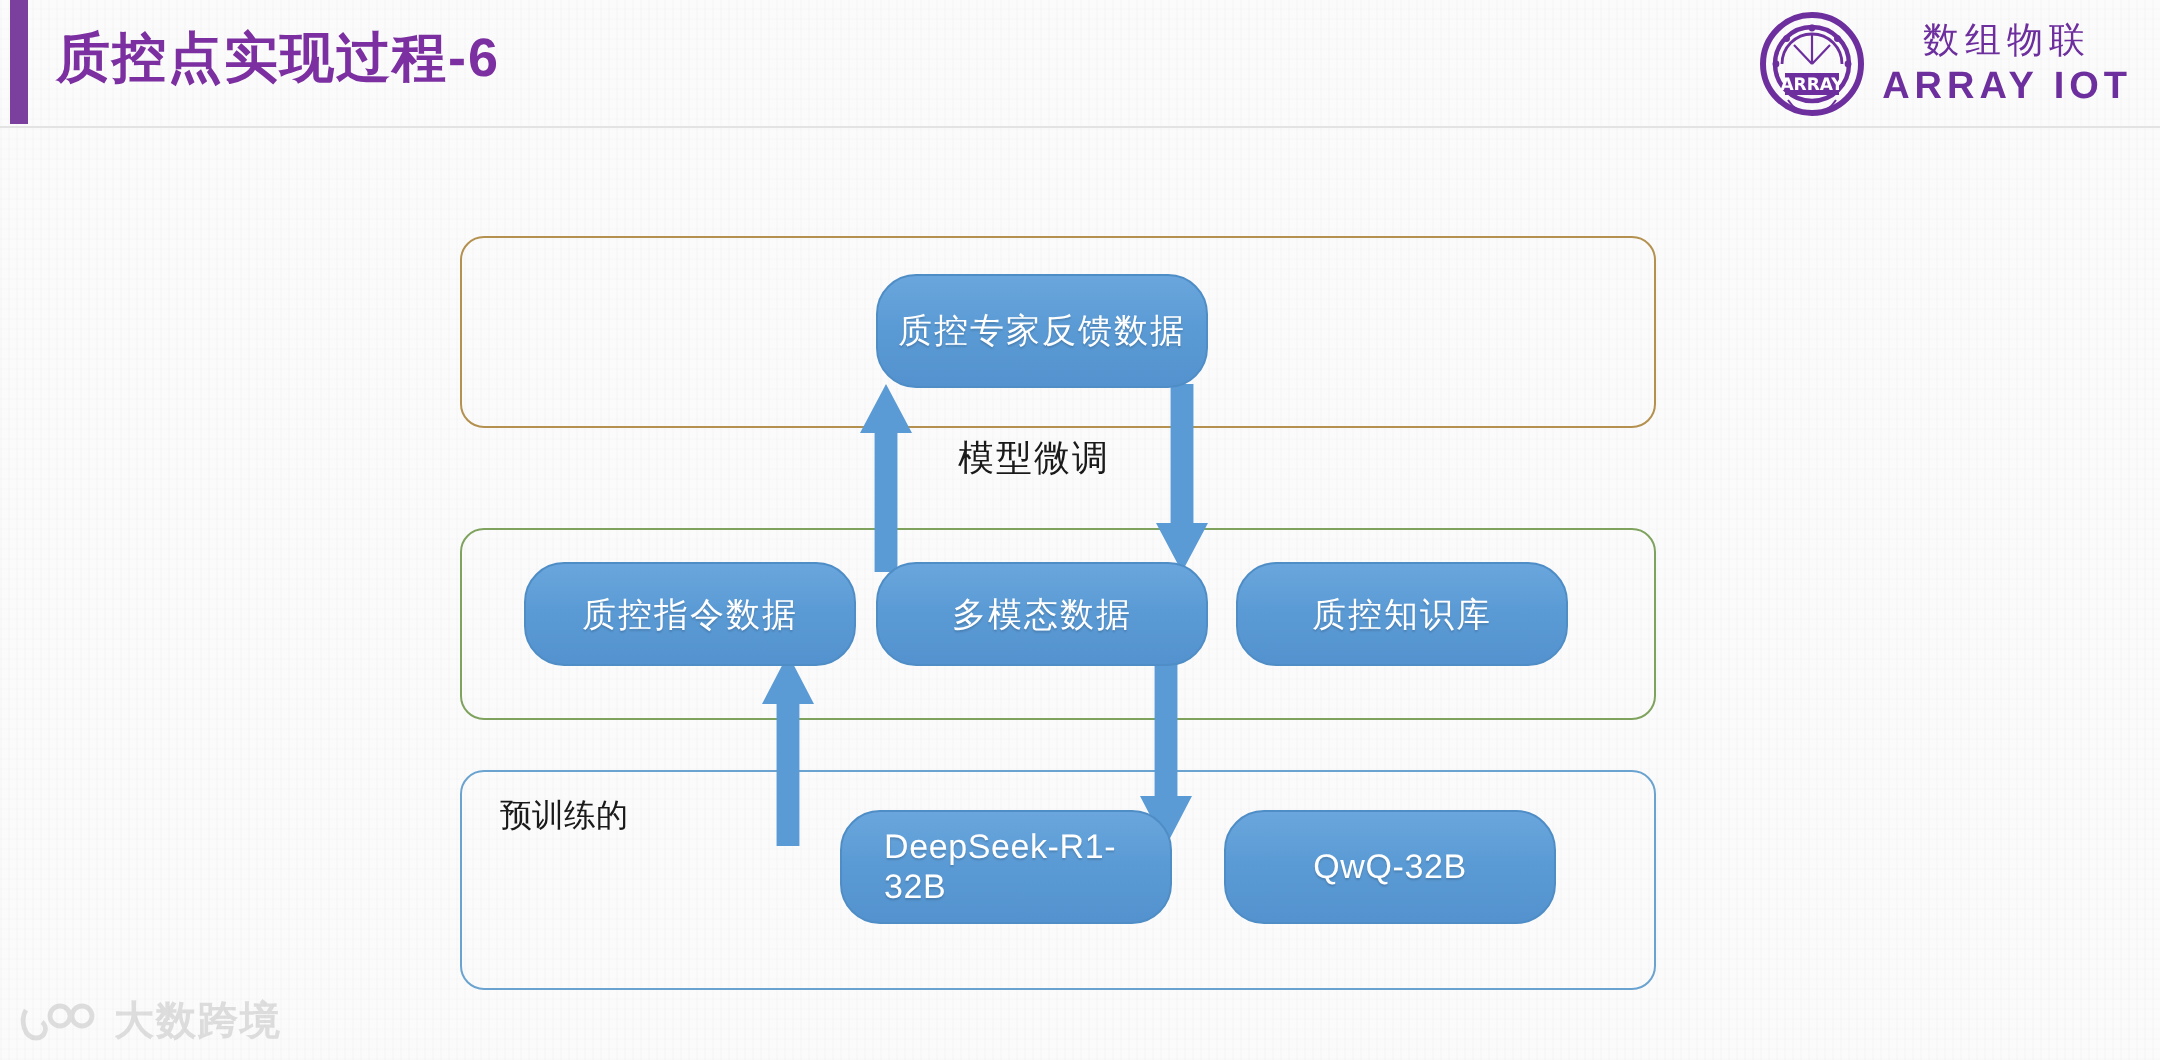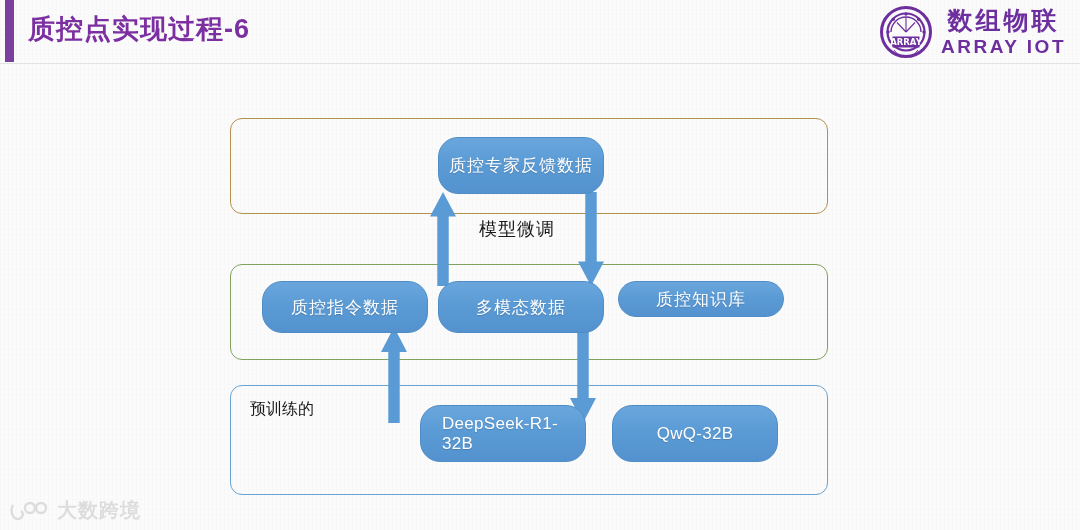--- a/index.html
+++ b/index.html
@@ -69,22 +69,22 @@
   }
   #brand-text {
     display: flex;
     flex-direction: column;
     align-items: center;
     justify-content: center;
     line-height: 1;
   }
   #brand-cn {
     font-family: "DejaVu Serif", "Liberation Serif", serif;
-    font-size: 25px;
-    font-weight: bold;
+    font-size: 18px;
+    font-weight: normal;
     color: #6e2f9e;
     letter-spacing: 3px;
     white-space: nowrap;
   }
   #brand-en {
     margin-top: 4px;
     font-size: 19px;
     font-weight: bold;
     color: #6e2f9e;
     letter-spacing: 2.5px;
@@ -121,21 +121,21 @@
     color: #ffffff;
     text-shadow: 0 1px 1px rgba(0,0,0,0.16);
     z-index: 4;
   }
   .node-cn { font-size: 17px; letter-spacing: 1px; }
   .node-en { font-size: 17px; letter-spacing: 0.3px; }
 
   #node-feedback { left: 438px; top: 73px;  width: 166px; height: 57px; }
   #node-instruct { left: 262px; top: 217px; width: 166px; height: 52px; }
   #node-multi    { left: 438px; top: 217px; width: 166px; height: 52px; }
-  #node-kb       { left: 618px; top: 217px; width: 166px; height: 36px; }
+  #node-kb       { left: 618px; top: 217px; width: 166px; height: 52px; }
   #node-ds       { left: 420px; top: 341px; width: 166px; height: 57px; padding-left: 21px; }
   #node-qwq      { left: 612px; top: 341px; width: 166px; height: 57px; }
 
   #pretrain-label {
     position: absolute;
     left: 250px; top: 333px;
     width: 160px;
     font-size: 16px;
     line-height: 1.45;
     color: #1a1a1a;

